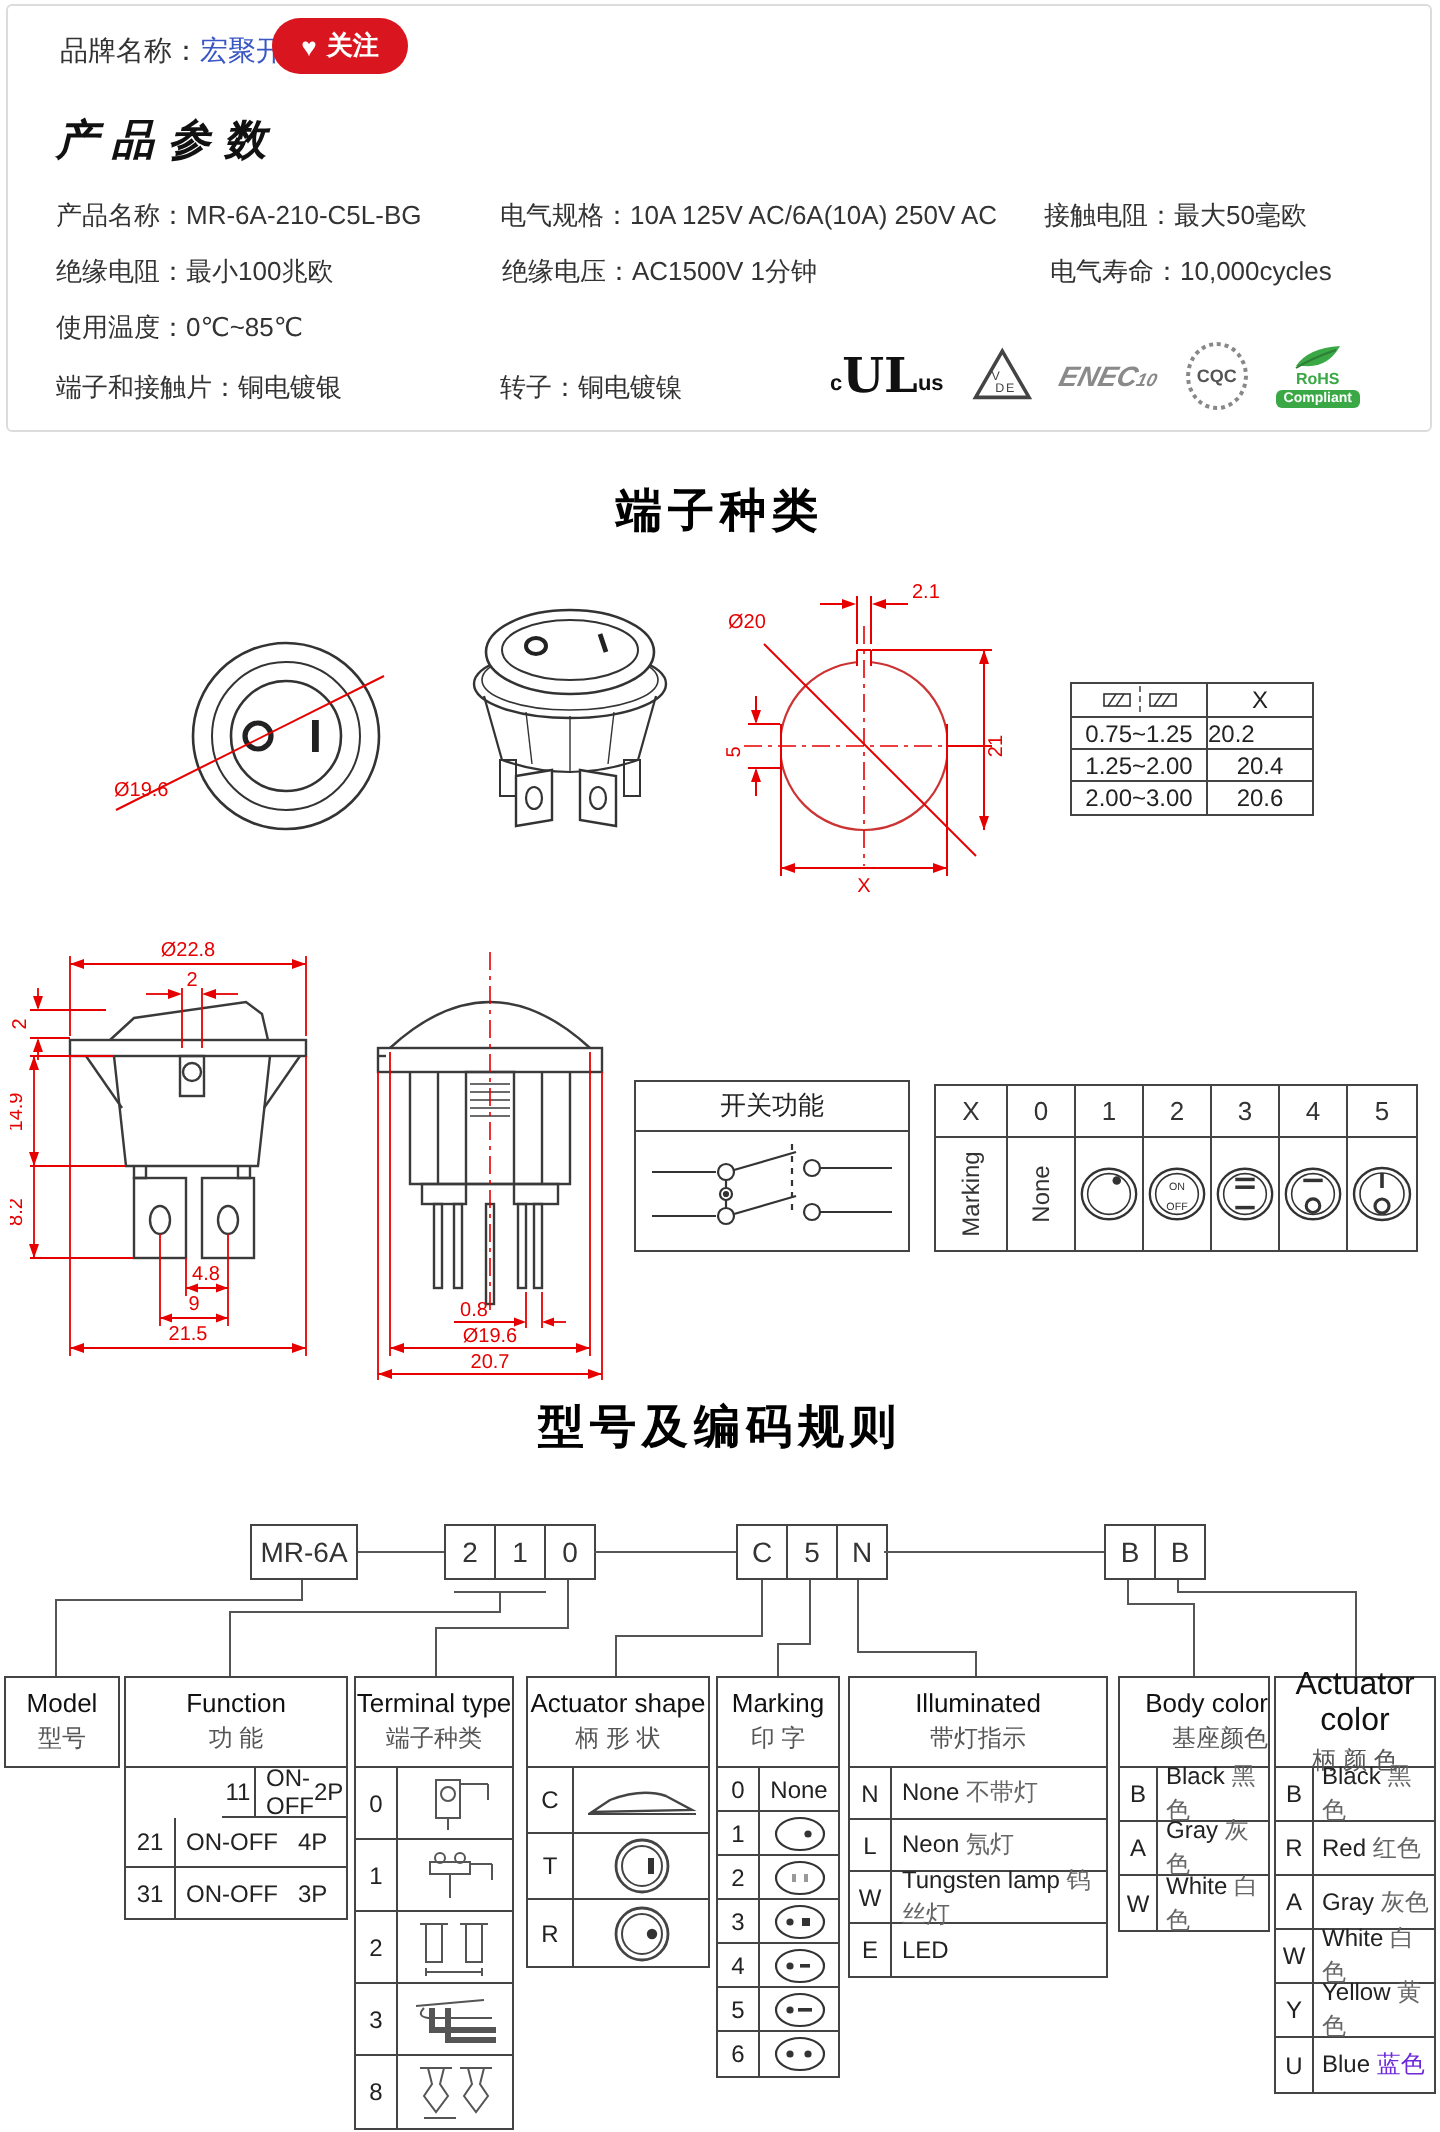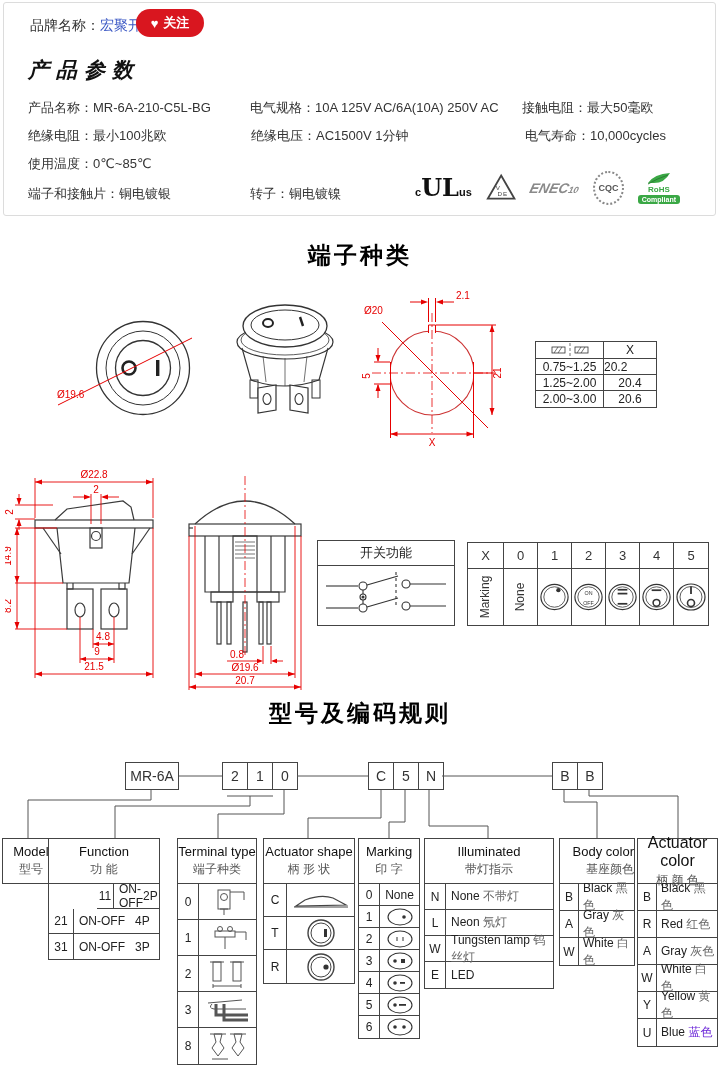--- a/index.html
+++ b/index.html
@@ -440,21 +440,21 @@
     </g>
   </svg>
 
   <div class="abs tbl" style="left:2px;top:838px;width:58px;height:46px;">
     <div class="hd" style="height:44px;border-bottom:none;">
       <span class="en">Model</span>
       <span class="cn">型号</span>
     </div>
   </div>
 
-  <div class="abs tbl" style="left:48px;top:838px;width:112px;">
+  <div class="abs tbl" style="left:62px;top:838px;width:112px;">
     <div class="hd" style="height:44px;">
       <span class="en">Function</span>
       <span class="cn">功  能</span>
     </div>
     <div class="row" style="height:25px;margin-left:48px;">
         <div class="code" style="width:24px;">11</div>
         <div style="flex:1;padding-left:5px;">ON-OFF</div>
         <div style="width:24px;">2P</div>
       </div>
     <div class="row" style="height:25px;">

